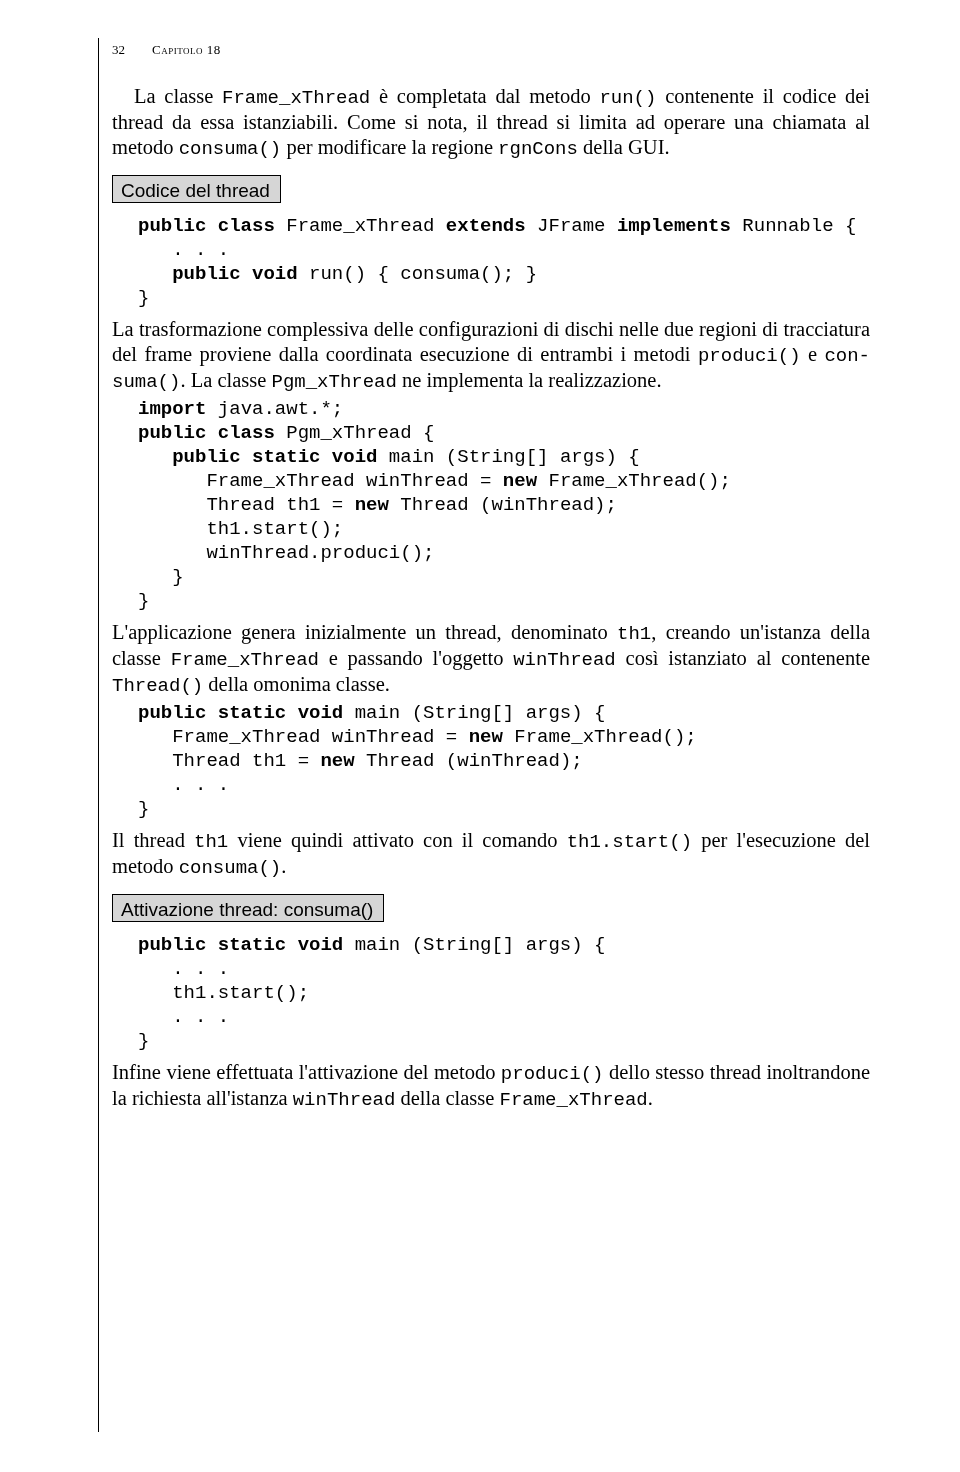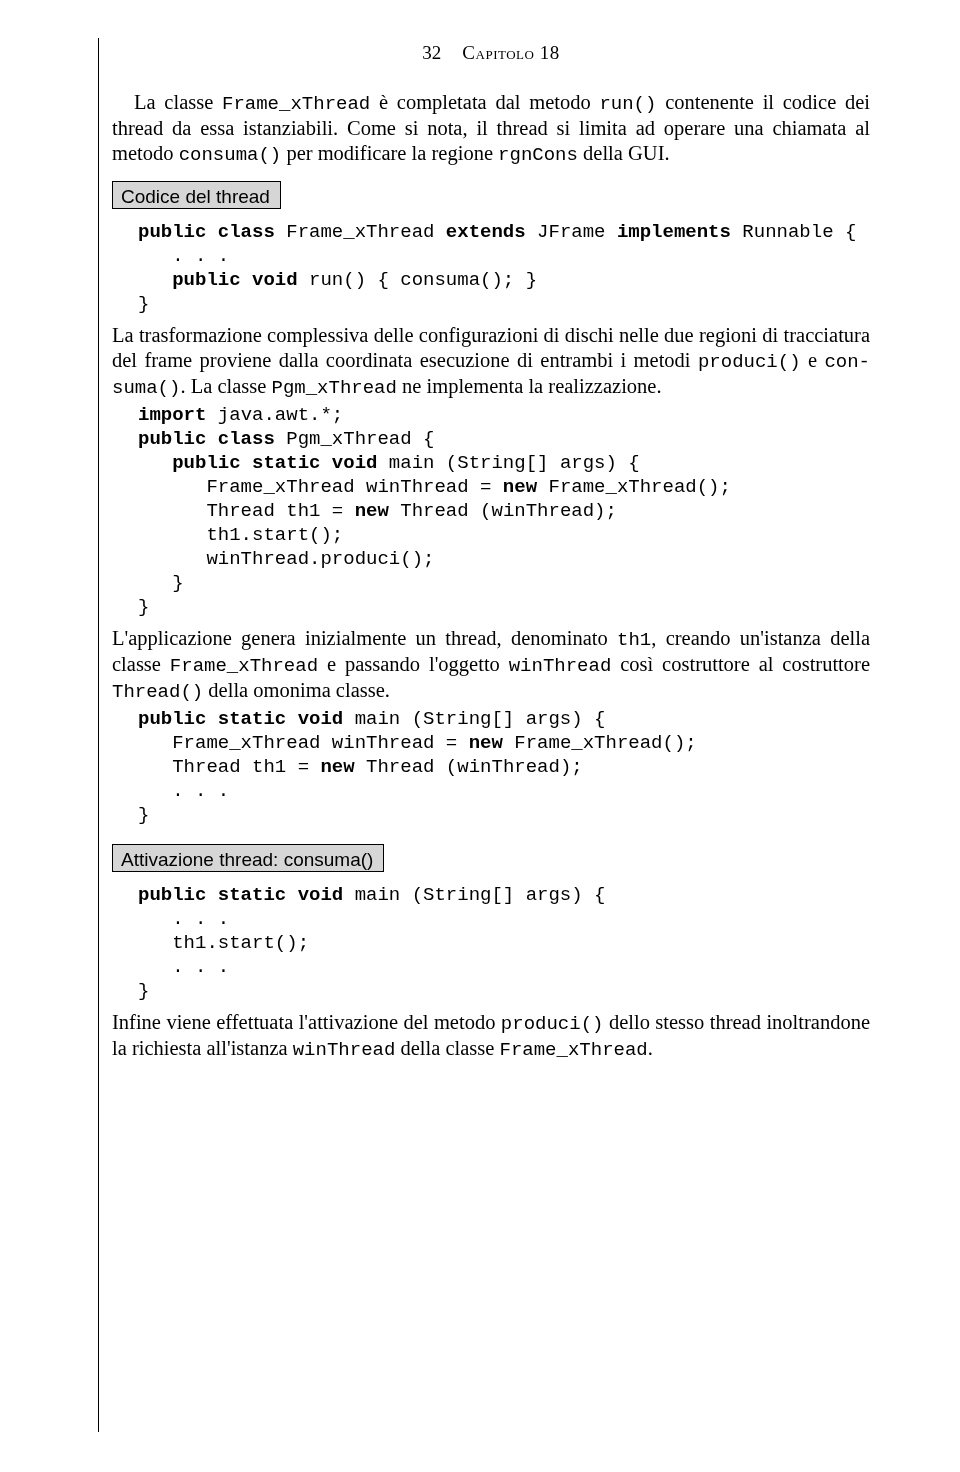--- a/index.html
+++ b/index.html
@@ -21,22 +21,22 @@
   .left-rule {
     position: absolute;
     left: 98px;
     top: 38px;
     bottom: 40px;
     width: 1px;
     background: #000;
   }
   .header-row {
     display: flex;
-    justify-content: center;
-    font-size: 19px;
+    justify-content: flex-start;
+    font-size: 13px;
     margin-bottom: 26px;
   }
   .page-number {
     min-width: 40px;
   }
   .chapter-name {
     font-variant: small-caps;
     letter-spacing: 0.5px;
   }
   .para {
@@ -100,30 +100,33 @@
 <span class="kw">public class</span> Pgm_xThread {
    <span class="kw">public static void</span> main (String[] args) {
       Frame_xThread winThread = <span class="kw">new</span> Frame_xThread();
       Thread th1 = <span class="kw">new</span> Thread (winThread);
       th1.start();
       winThread.produci();
    }
 }</div>
 
   <p class="para">
-    <span>L'applicazione genera inizialmente un thread, denominato </span><span class="mono">th1</span><span>, creando un'istanza della classe </span><span class="mono">Frame_xThread</span><span> e passando l'oggetto </span><span class="mono">winThread</span><span> così costruttore al costruttore </span><span class="mono">Thread()</span><span> della omonima classe.</span>
+    <span>L'applicazione genera inizialmente un thread, denominato </span><span class="mono">th1</span><span>, creando un'istanza della classe </span><span class="mono">Frame_xThread</span><span> e passando l'oggetto </span><span class="mono">winThread</span><span> così istanziato al contenente </span><span class="mono">Thread()</span><span> della omonima classe.</span>
   </p>
 
 
   <div class="code-block"><span class="kw">public static void</span> main (String[] args) {
    Frame_xThread winThread = <span class="kw">new</span> Frame_xThread();
    Thread th1 = <span class="kw">new</span> Thread (winThread);
    . . .
 }</div>
 
+  <p class="para">
+    <span>Il thread </span><span class="mono">th1</span><span> viene quindi attivato con il comando </span><span class="mono">th1.start()</span><span> per l'esecuzione del metodo </span><span class="mono">consuma()</span><span>.</span>
+  </p>
 
   <div class="section-label">Attivazione thread: consuma()</div>
 
   <div class="code-block"><span class="kw">public static void</span> main (String[] args) {
    . . .
    th1.start();
    . . .
 }</div>
 
   <p class="para">

